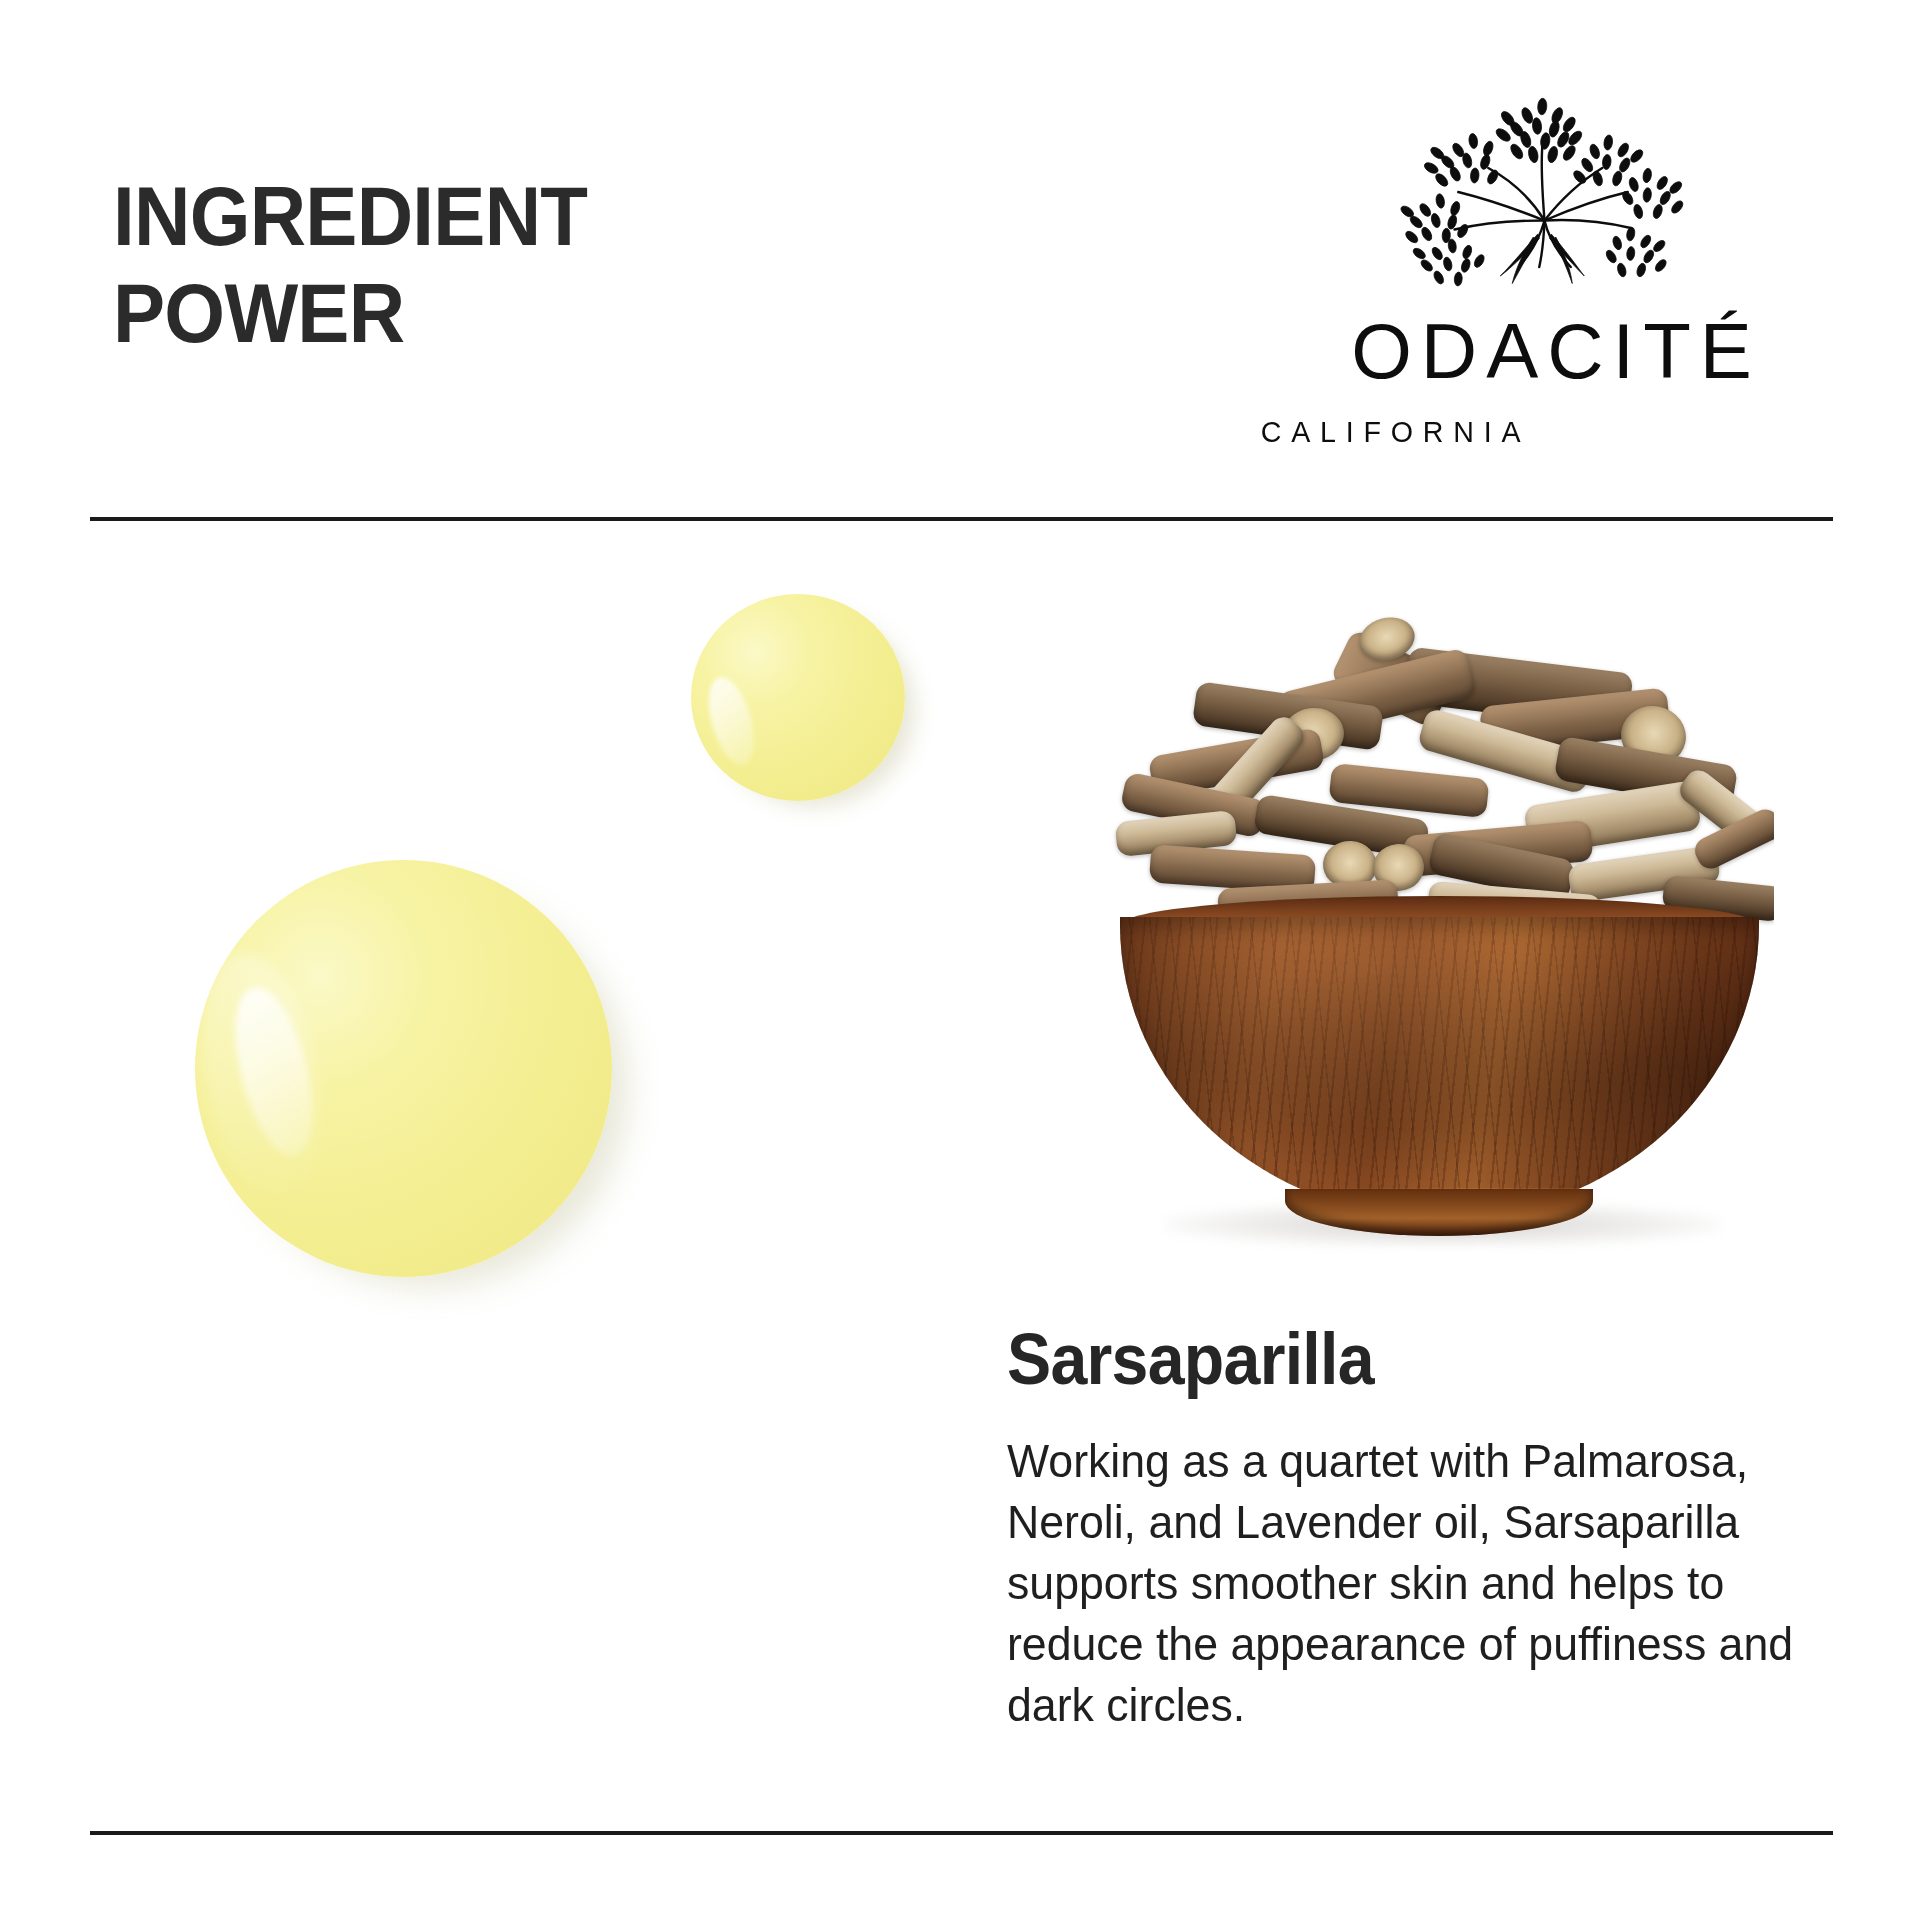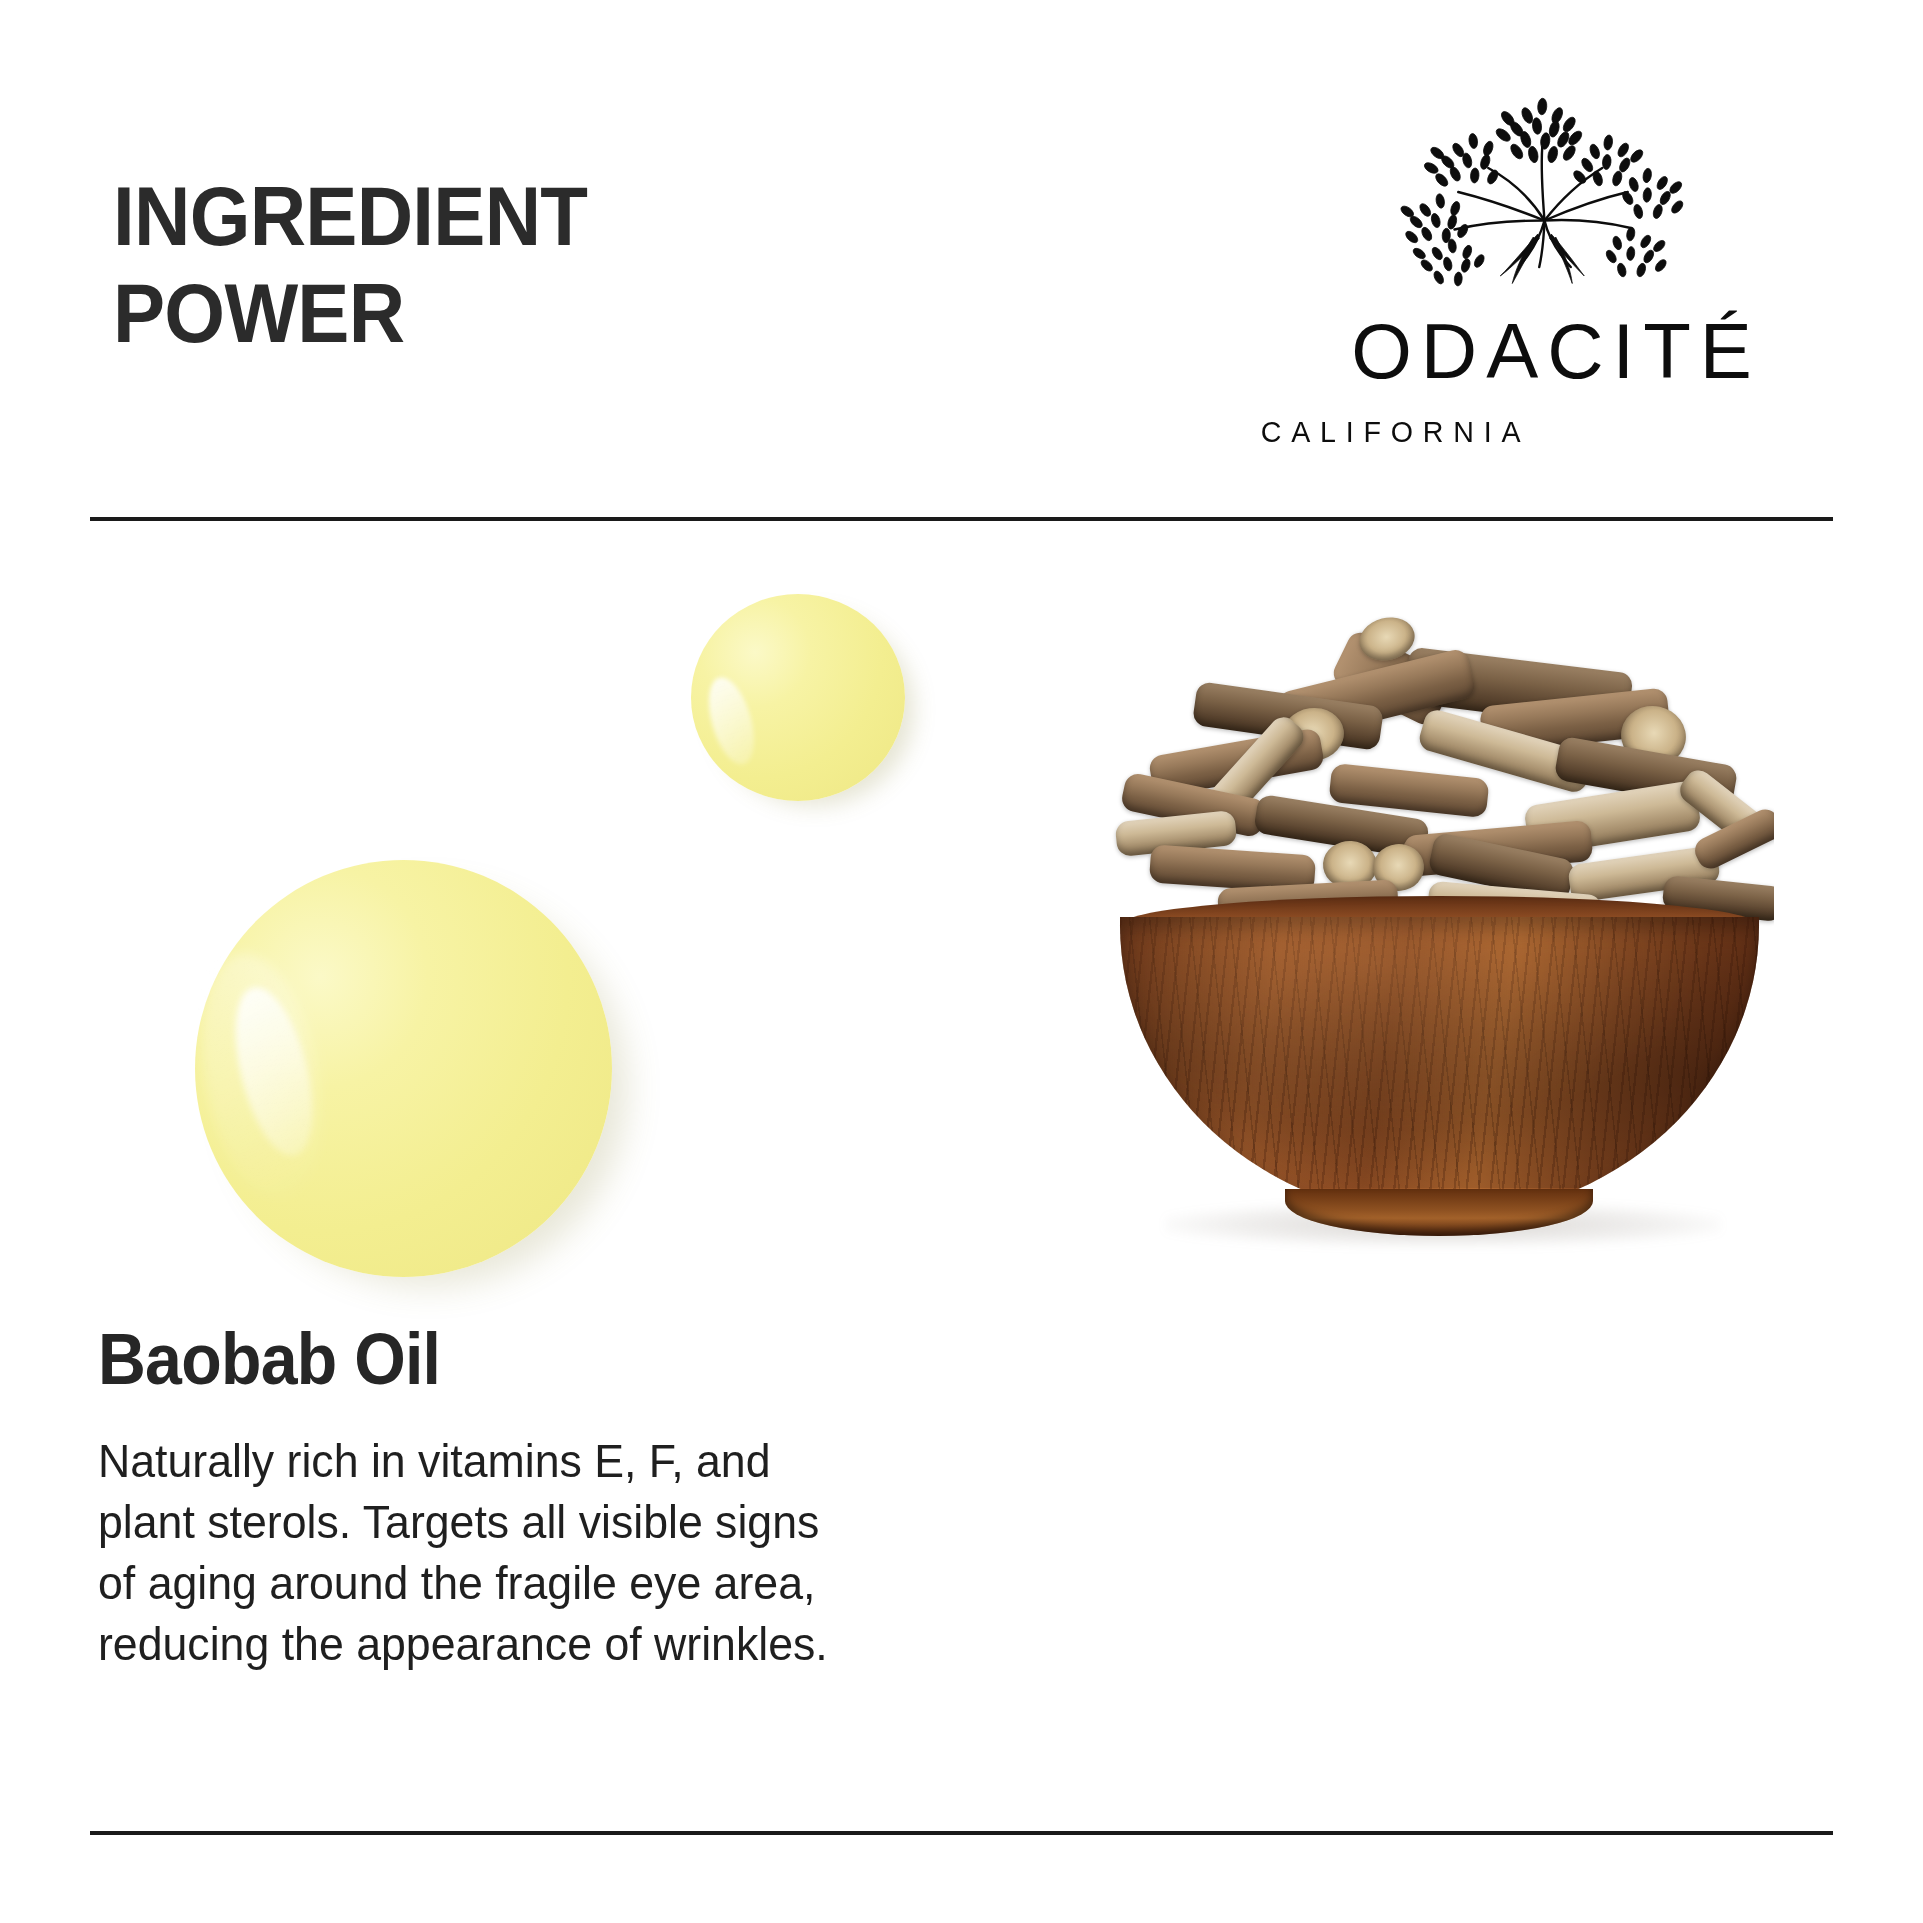--- a/index.html
+++ b/index.html
@@ -402,21 +402,21 @@
     </div>
 
     <div class="bowl-rim"></div>
     <div class="bowl-body"></div>
     <div class="bowl-foot"></div>
   </div>
 </div>
 
 <div class="cards">
 
-  <div class="card card-left">
-    <h2 class="card-title">Baobab Oil</h2>
-    <p class="card-body">Naturally rich in vitamins E, F, and plant sterols. Targets all visible signs of aging around the fragile eye area, reducing the appearance of wrinkles.</p>
+
+  <div class="card card-right">
+    <h2 class="card-title">Sarsaparilla</h2>
+    <p class="card-body">Working as a quartet with Palmarosa, Neroli, and Lavender oil, Sarsaparilla supports smoother skin and helps to reduce the appearance of puffiness and dark circles.</p>
   </div>
-
 </div>
 
 <div class="rule rule-bottom"></div>
 
 
 </body></html>

